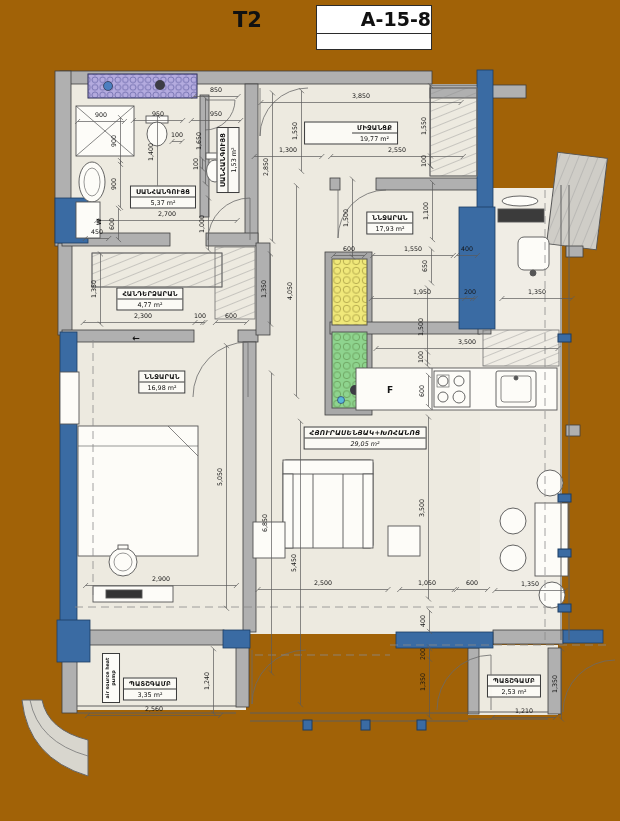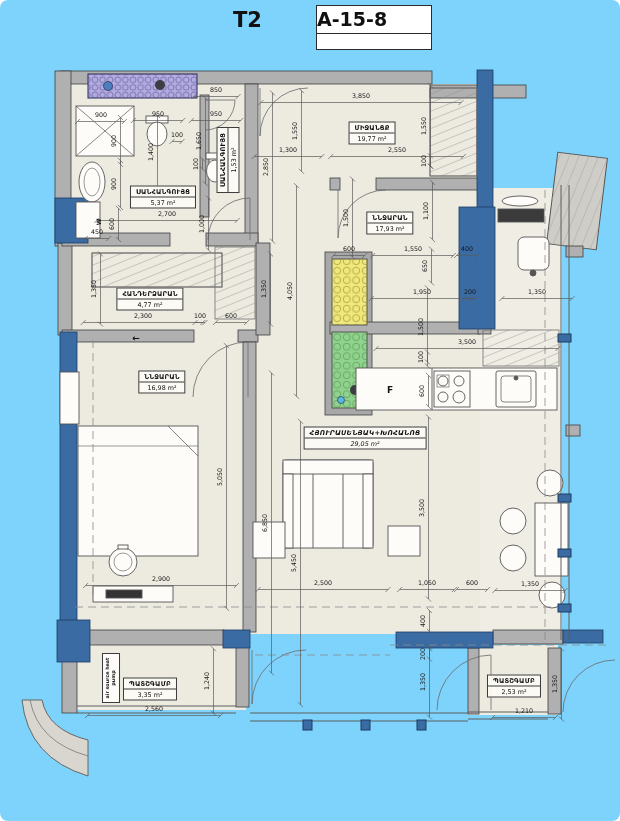--- a/index.html
+++ b/index.html
@@ -1,22 +1,22 @@
 <!DOCTYPE html>
 <html><head>
 <meta charset="utf-8">
 <style>
   html,body{margin:0;padding:0;background:#fff;}
-  #stage{position:relative;width:620px;height:821px;background:#7dd3fc;overflow:hidden;
-         font-family:"DejaVu Sans","Liberation Sans",sans-serif;border-radius:8px;}
+  #stage{position:relative;width:620px;height:821px;background:#a16207;overflow:hidden;
+         font-family:"DejaVu Sans","Liberation Sans",sans-serif;}
   #plan-svg{position:absolute;left:0;top:0;}
   
   .t2{position:absolute;left:233px;top:8px;font-size:21px;font-weight:bold;color:#111;}
   .code-box{position:absolute;left:316px;top:5px;width:114px;border:1.6px solid #2b2b2b;background:#fff;}
-  .code-box .code{font-size:19px;font-weight:bold;color:#111;text-align:left;padding:2px 0 3px;}
+  .code-box .code{font-size:19px;font-weight:bold;color:#111;text-align:right;padding:2px 0 3px;}
   .code-box .sub{height:15px;border-top:1.4px solid #2b2b2b;}
   
   .room-label{position:absolute;transform:translate(-50%,-50%);border:1px solid #3b3b3b;
     background:rgba(252,251,245,.95);text-align:center;white-space:nowrap;color:#111;}
   .room-label.vert{transform:translate(-50%,-50%) rotate(-90deg);}
   .room-label .nm{font-size:6.6px;font-weight:bold;padding:1px 5px;border-bottom:1px solid #3b3b3b;letter-spacing:.2px;}
   .room-label .ar{font-size:6.4px;padding:1px 5px;}
   
   .hp-label{position:absolute;left:111px;top:678px;width:46px;border:1px solid #3b3b3b;background:#fdfcf8;
     transform:translate(-50%,-50%) rotate(-90deg);font-size:4.8px;line-height:1.25;text-align:center;
@@ -536,21 +536,21 @@
 
   <div id="label-layer">
       <div class="room-label" style="left: 163px; top: 197px;">
         <div class="nm">ՍԱՆՀԱՆԳՈՒՅՑ</div>
         <div class="ar">5,37 m²</div>
       </div>
       <div class="room-label vert" style="left: 228px; top: 160px;">
         <div class="nm">ՍԱՆՀԱՆԳՈՒՅՑ</div>
         <div class="ar">1,53 m²</div>
       </div>
-      <div class="room-label" style="left: 372px; top: 133px;">
+      <div class="room-label" style="left: 351px; top: 133px; padding-left: 47px;">
         <div class="nm">ՄԻՋԱՆՑՔ</div>
         <div class="ar">19,77 m²</div>
       </div>
       <div class="room-label" style="left: 390px; top: 223px;">
         <div class="nm">ՆՆՋԱՐԱՆ</div>
         <div class="ar">17,93 m²</div>
       </div>
       <div class="room-label" style="left: 150px; top: 299px;">
         <div class="nm">ՀԱՆԴԵՐՁԱՐԱՆ</div>
         <div class="ar">4,77 m²</div>

